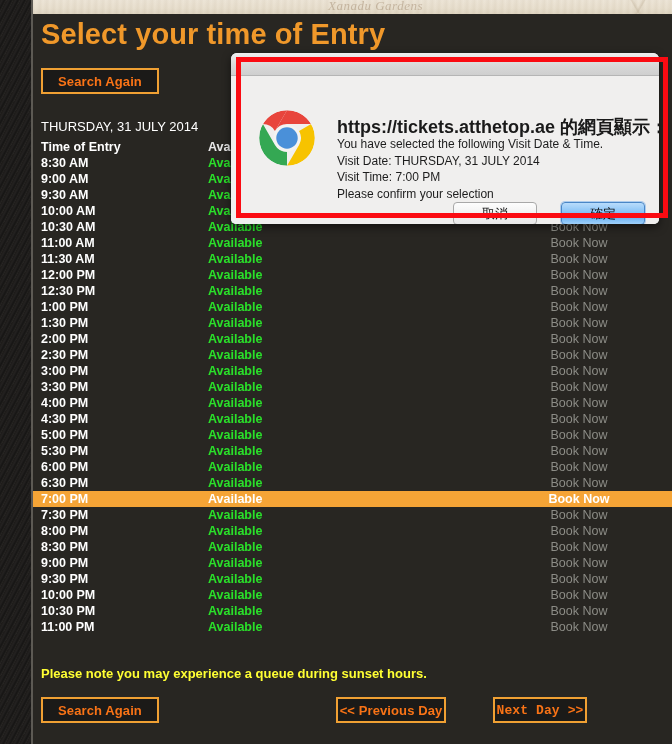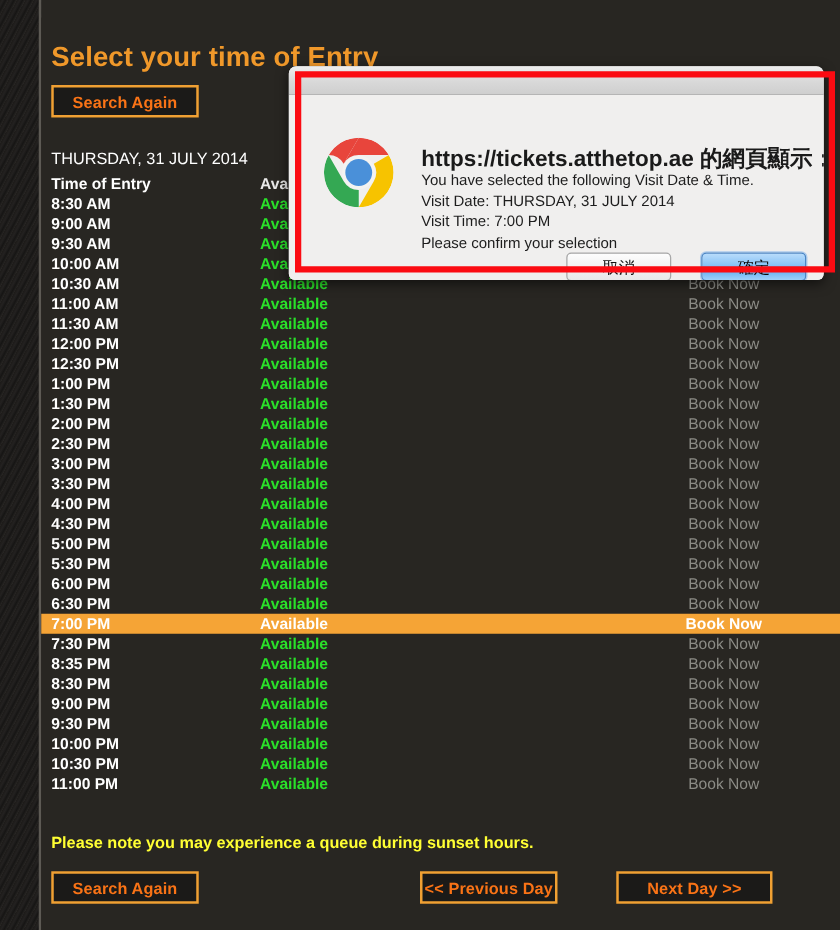--- a/index.html
+++ b/index.html
@@ -58,22 +58,22 @@
   }
 
   
   .page {
     position: absolute; left: 33px; top: 14px;
     width: 639px; height: 730px;
     background: #282622;
   }
 
   .page-title {
-    position: absolute; left: 8px; top: 19px;
-    font-size: 22px;
+    position: absolute; left: 8px; top: 4px;
+    font-size: 29px;
     font-weight: bold;
     color: #f0982a;
     letter-spacing: .1px;
     white-space: nowrap;
   }
 
   
   .btn {
     position: absolute;
     box-sizing: border-box;
@@ -86,21 +86,21 @@
     display: flex;
     align-items: center;
     justify-content: center;
     height: 26px;
     cursor: pointer;
     white-space: nowrap;
   }
   #btn-search-top { left: 8px; top: 54px; width: 118px; }
   #btn-search-bottom { left: 8px; top: 683px; width: 118px; }
   #btn-prev-day { left: 303px; top: 683px; width: 110px; }
-  #btn-next-day { left: 460px; top: 683px; width: 125px; }
+  #btn-next-day { left: 460px; top: 683px; width: 94px; font-family: Liberation Mono, monospace; }
 
   
   .date-head {
     position: absolute; left: 8px; top: 105px;
     font-size: 13px; font-weight: normal; color: #ffffff;
     white-space: nowrap;
   }
   .table {
     position: absolute; left: 0px; top: 125px;
     width: 639px;
@@ -219,20 +219,24 @@
   }
 </style>
 </head>
 <body>
 
 <div id="root">
 
   <div class="left-strip"></div>
   <div class="left-strip-edge"></div>
 
+  <div class="banner">
+    <div class="banner-script">Xanadu Gardens</div>
+    <div class="banner-wm"></div>
+  </div>
 
   <div class="page">
 
     <div class="page-title">Select your time of Entry</div>
 
     <div class="btn" id="btn-search-top">Search Again</div>
 
     <div class="date-head">THURSDAY, 31 JULY 2014</div>
 
     <div class="table">
@@ -351,21 +355,21 @@
             <span class="c-time">7:00 PM</span>
             <span class="c-avail">Available</span>
             <span class="c-book">Book Now</span>
           </div>
           <div class="row">
             <span class="c-time">7:30 PM</span>
             <span class="c-avail">Available</span>
             <span class="c-book">Book Now</span>
           </div>
           <div class="row">
-            <span class="c-time">8:35 PM</span>
+            <span class="c-time">8:00 PM</span>
             <span class="c-avail">Available</span>
             <span class="c-book">Book Now</span>
           </div>
           <div class="row">
             <span class="c-time">8:30 PM</span>
             <span class="c-avail">Available</span>
             <span class="c-book">Book Now</span>
           </div>
           <div class="row">
             <span class="c-time">9:00 PM</span>

